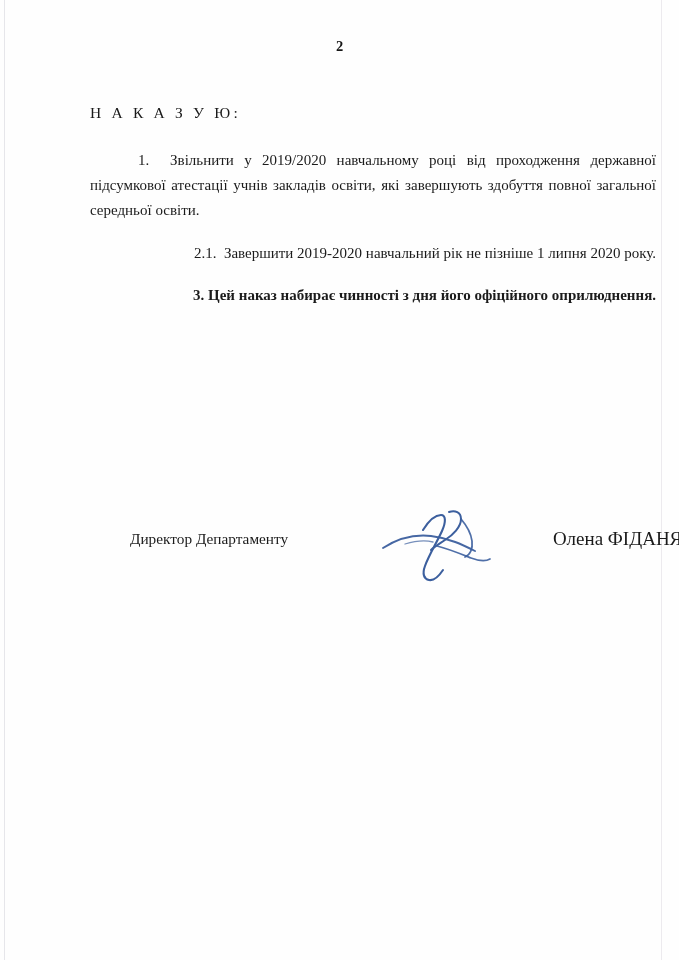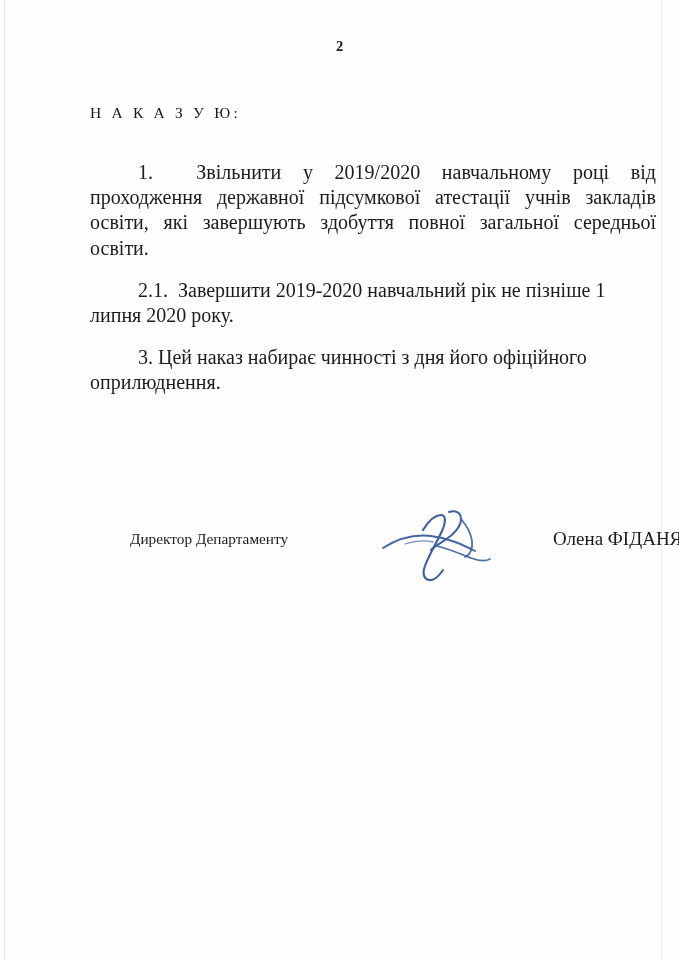--- a/index.html
+++ b/index.html
@@ -48,38 +48,38 @@
   .body-area {
     position: absolute;
     left: 90px;
     top: 104px;
     width: 566px;
   }
 
   .order-heading {
     font-size: 15.5px;
     letter-spacing: 3.2px;
-    margin: 0 0 38px 0;
+    margin: 0 0 26px 0;
     white-space: pre;
     color: #1a1a1a;
   }
 
   p.clause {
     margin: 0 0 17px 0;
-    font-size: 20px;
+    font-size: 15px;
     line-height: 25.2px;
     text-align: justify;
     text-indent: 48px;
     text-justify: inter-word;
     color: #1b1b1b;
     white-space: pre-wrap;
   }
 
-  p.clause.tight-gap   { margin-bottom: 32px; }
-  p.clause.short-line  { text-align: left; }
+  p.clause.tight-gap   { margin-bottom: 32px; font-weight: bold; }
+  p.clause.short-line  { text-align: right; }
 
   .signature-block {
     position: absolute;
     left: 86px;
     top: 528px;
     width: 566px;
     height: 34px;
     margin-left: 44px;
   }
 

